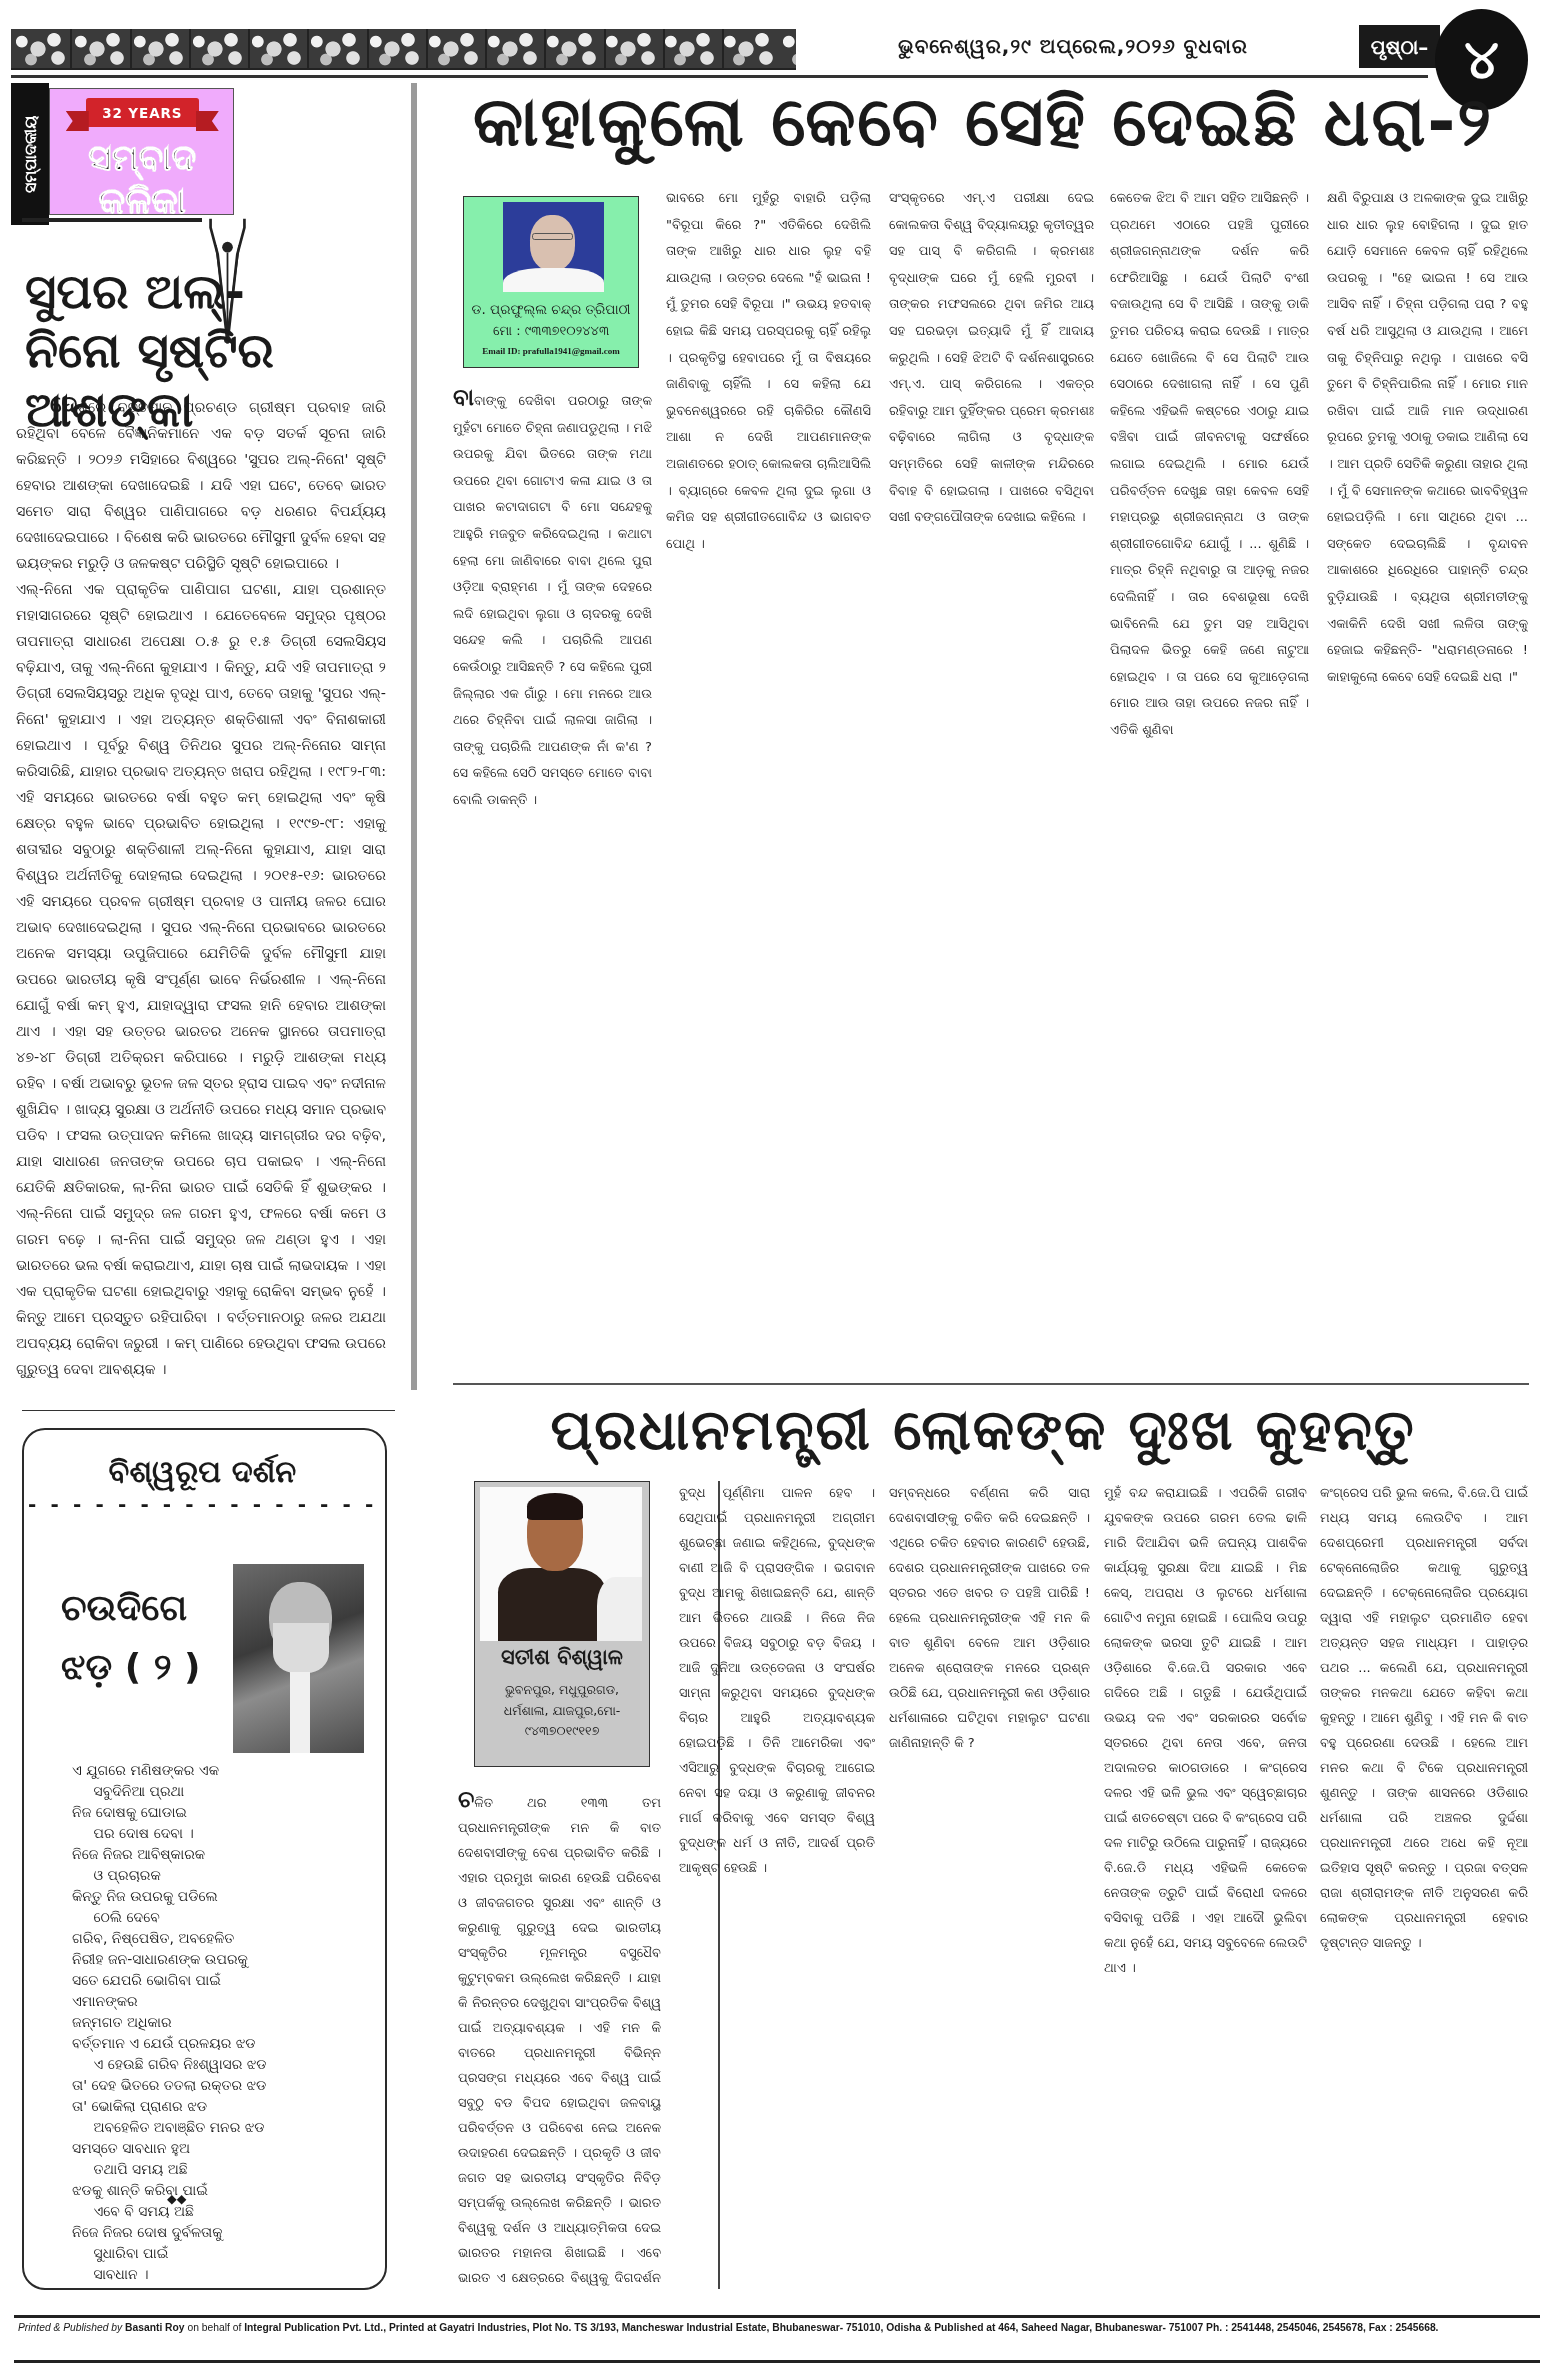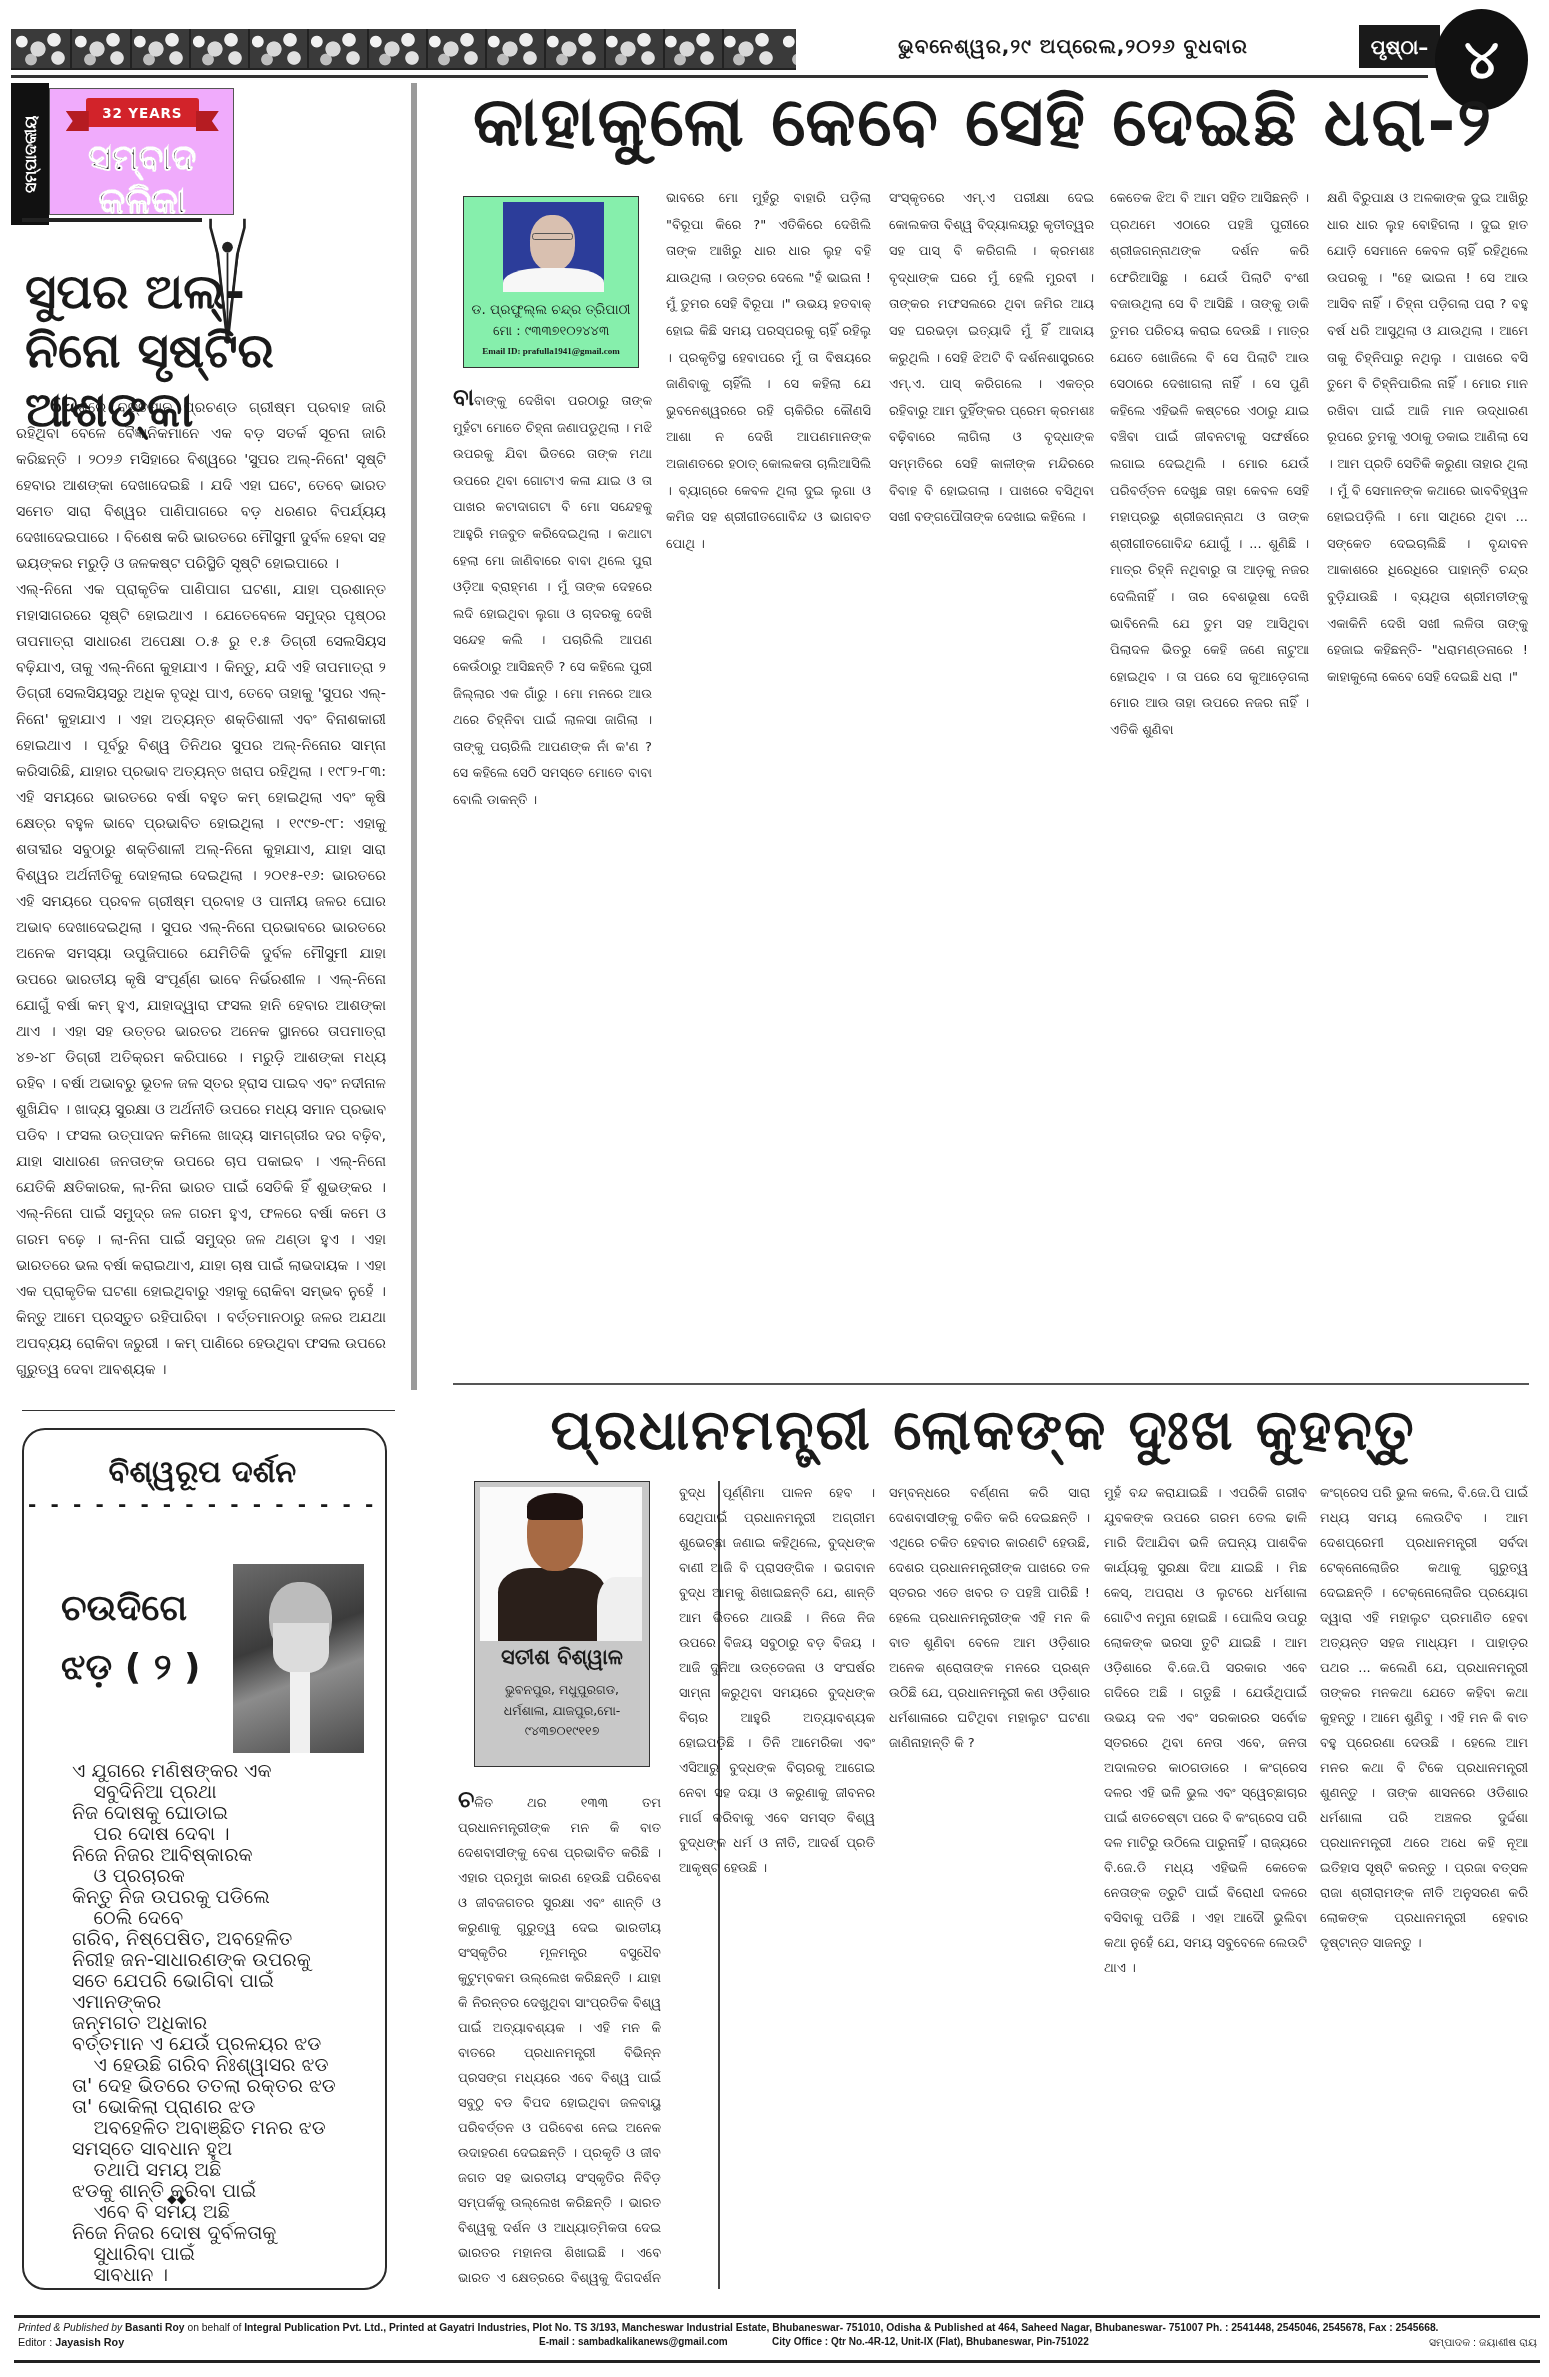--- a/index.html
+++ b/index.html
@@ -78,21 +78,21 @@
   .poem-title { font-size: 30.5px; font-weight:bold; margin-top: 5.4px; }
   .poem-dashes { font-size: 20px; letter-spacing: 3.6px; font-weight:bold; margin-top: 1.8px; }
   .poem-name { position:absolute; left: 61px; top: 1578px; font-size: 36px; font-weight:bold; line-height: 59px; }
   .poem-photo {
     position:absolute; left: 233px; top: 1564px; width: 131px; height: 189px;
     background: linear-gradient(160deg, #6b6b6b 0%, #3b3b3b 40%, #8c8c8c 60%, #4a4a4a 100%);
   }
   .poem-photo .face { position:absolute; left: 36px; top: 18px; width: 63px; height: 77px; border-radius: 45% 45% 50% 50%; background: #bcbcbc; }
   .poem-photo .beard { position:absolute; left: 40px; top: 59px; width: 56px; height: 50px; border-radius: 0 0 40% 40%; background: #dcdcdc; }
   .poem-photo .scarf { position:absolute; left: 57px; top: 108px; width: 20px; height: 81px; background: #f0f0f0; }
-  .poem-lines { position:absolute; left: 72px; top: 1760px; width: 296px; font-size: 19px; line-height: 21px; }
+  .poem-lines { position:absolute; left: 72px; top: 1760px; width: 296px; font-size: 14px; line-height: 21px; }
   .poem-lines .in { padding-left: 21.5px; }
   .poem-end { position:absolute; left: 167px; top: 2191px; font-size: 12.6px; }
 
   
   .top-headline {
     position:absolute; left: 449px; top: 82px; width: 1068px; text-align: center; font-size: 68px; font-weight: bold; letter-spacing: 1.8px;
   }
   .author-box {
     position:absolute; left: 463px; top: 196px; width: 176px; height: 172px; background:#86efac; border: 1.8px solid #333;
   }
@@ -272,20 +272,14 @@
 <div class="art-col" style="left:1104px; top:1480px; width:203px; height:812px; line-height:25px;">ମୁହଁ ବନ୍ଦ କରାଯାଇଛି । ଏପରିକି ଗରୀବ ଯୁବକଙ୍କ ଉପରେ ଗରମ ତେଲ ଢାଳି ମାରି ଦିଆଯିବା ଭଳି ଜଘନ୍ୟ ପାଶବିକ କାର୍ଯ୍ୟକୁ ସୁରକ୍ଷା ଦିଆ ଯାଇଛି । ମିଛ କେସ୍, ଅପରାଧ ଓ ଲୁଟରେ ଧର୍ମଶାଳା ଗୋଟିଏ ନମୁନା ହୋଇଛି । ପୋଲିସ ଉପରୁ ଲୋକଙ୍କ ଭରସା ତୁଟି ଯାଇଛି । ଆମ ଓଡ଼ିଶାରେ ବି.ଜେ.ପି ସରକାର ଏବେ ଗଦିରେ ଅଛି । ଗଡୁଛି । ଯେଉଁଥିପାଇଁ ଉଭୟ ଦଳ ଏବଂ ସରକାରର ସର୍ବୋଚ୍ଚ ସ୍ତରରେ ଥିବା ନେତା ଏବେ, ଜନତା ଅଦାଲତର କାଠଗଡାରେ । କଂଗ୍ରେସ ଦଳର ଏହି ଭଳି ଭୁଲ ଏବଂ ସ୍ୱେଚ୍ଛାଚାର ପାଇଁ ଶତଚେଷ୍ଟା ପରେ ବି କଂଗ୍ରେସ ପରି ଦଳ ମାଟିରୁ ଉଠିଲେ ପାରୁନାହିଁ । ରାଜ୍ୟରେ ବି.ଜେ.ଡି ମଧ୍ୟ ଏହିଭଳି କେତେକ ନେତାଙ୍କ ତ୍ରୁଟି ପାଇଁ ବିରୋଧୀ ଦଳରେ ବସିବାକୁ ପଡିଛି । ଏହା ଆଦୌ ଭୁଲିବା କଥା ନୁହେଁ ଯେ, ସମୟ ସବୁବେଳେ ଲେଉଟି ଥାଏ ।</div>
 <div class="art-col" style="left:1320px; top:1480px; width:208px; height:812px; line-height:25px;">କଂଗ୍ରେସ ପରି ଭୁଲ କଲେ, ବି.ଜେ.ପି ପାଇଁ ମଧ୍ୟ ସମୟ ଲେଉଟିବ । ଆମ ଦେଶପ୍ରେମୀ ପ୍ରଧାନମନ୍ତ୍ରୀ ସର୍ବଦା ଟେକ୍‌ନୋଲୋଜିର କଥାକୁ ଗୁରୁତ୍ୱ ଦେଇଛନ୍ତି । ଟେକ୍‌ନୋଲୋଜିର ପ୍ରୟୋଗ ଦ୍ୱାରା ଏହି ମହାଲୁଟ ପ୍ରମାଣିତ ହେବା ଅତ୍ୟନ୍ତ ସହଜ ମାଧ୍ୟମ । ପାହାଡ଼ର ପଥର ... କଲେଣି ଯେ, ପ୍ରଧାନମନ୍ତ୍ରୀ ତାଙ୍କର ମନକଥା ଯେତେ କହିବା କଥା କୁହନ୍ତୁ । ଆମେ ଶୁଣିବୁ । ଏହି ମନ କି ବାତ ବହୁ ପ୍ରେରଣା ଦେଉଛି । ହେଲେ ଆମ ମନର କଥା ବି ଟିକେ ପ୍ରଧାନମନ୍ତ୍ରୀ ଶୁଣନ୍ତୁ । ତାଙ୍କ ଶାସନରେ ଓଡିଶାର ଧର୍ମଶାଳା ପରି ଅଞ୍ଚଳର ଦୁର୍ଦ୍ଦଶା ପ୍ରଧାନମନ୍ତ୍ରୀ ଥରେ ଅଧେ କହି ନୂଆ ଇତିହାସ ସୃଷ୍ଟି କରନ୍ତୁ । ପ୍ରଜା ବତ୍ସଳ ରାଜା ଶ୍ରୀରାମଙ୍କ ନୀତି ଅନୁସରଣ କରି ଲୋକଙ୍କ ପ୍ରଧାନମନ୍ତ୍ରୀ ହେବାର ଦୃଷ୍ଟାନ୍ତ ସାଜନ୍ତୁ ।</div>
 
 <div class="footer">
   <div class="footer-line1">
     <i>Printed &amp; Published by</i>
     <b>Basanti Roy</b>
     <span>on behalf of</span>
     <b>Integral Publication Pvt. Ltd., Printed at Gayatri Industries, Plot No. TS 3/193, Mancheswar Industrial Estate, Bhubaneswar- 751010, Odisha &amp; Published at 464, Saheed Nagar, Bhubaneswar- 751007 Ph. : 2541448, 2545046, 2545678, Fax : 2545668.</b>
   </div>
-  <div class="footer-line2">
-    <span class="editor"><span>Editor :</span> <b>Jayasish Roy</b></span>
-    <span class="email">E-mail : sambadkalikanews@gmail.com</span>
-    <span class="city">City Office : Qtr No.-4R-12, Unit-IX (Flat), Bhubaneswar, Pin-751022</span>
-    <span class="editor-or">ସମ୍ପାଦକ : ଜୟାଶୀଷ ରାୟ</span>
-  </div>
 </div>
 
 
 </body></html>

